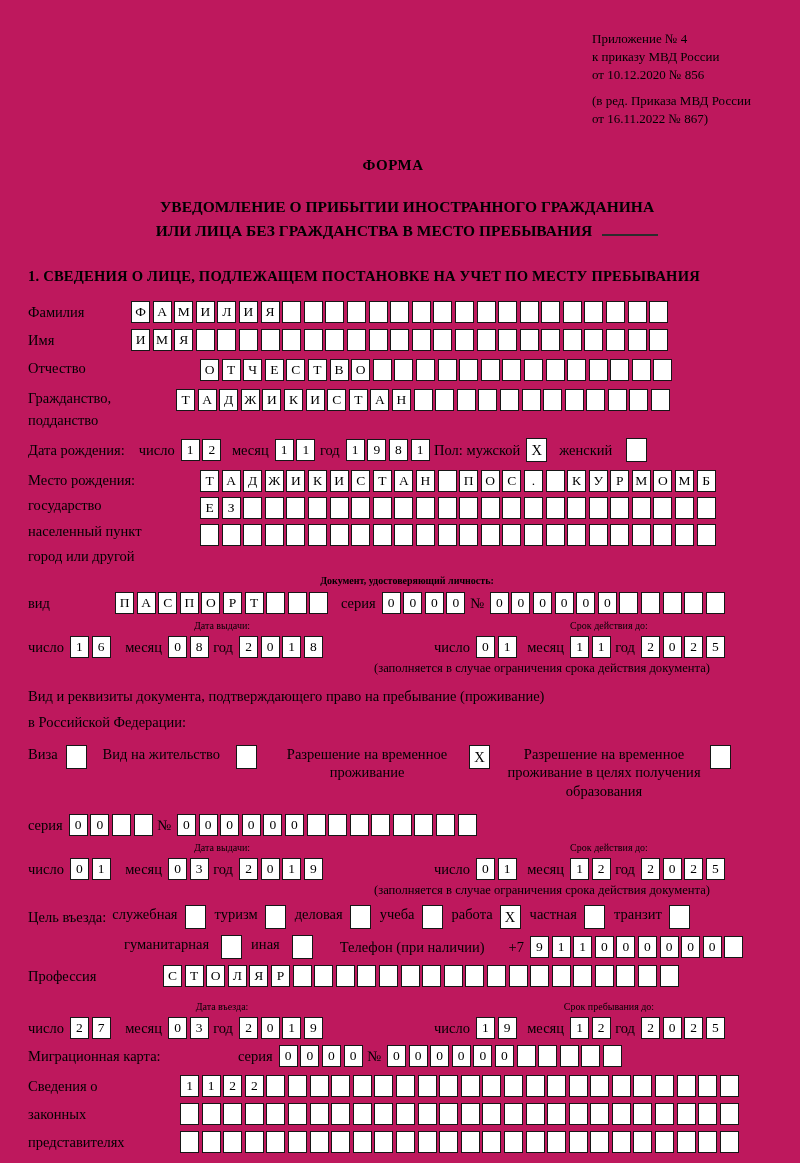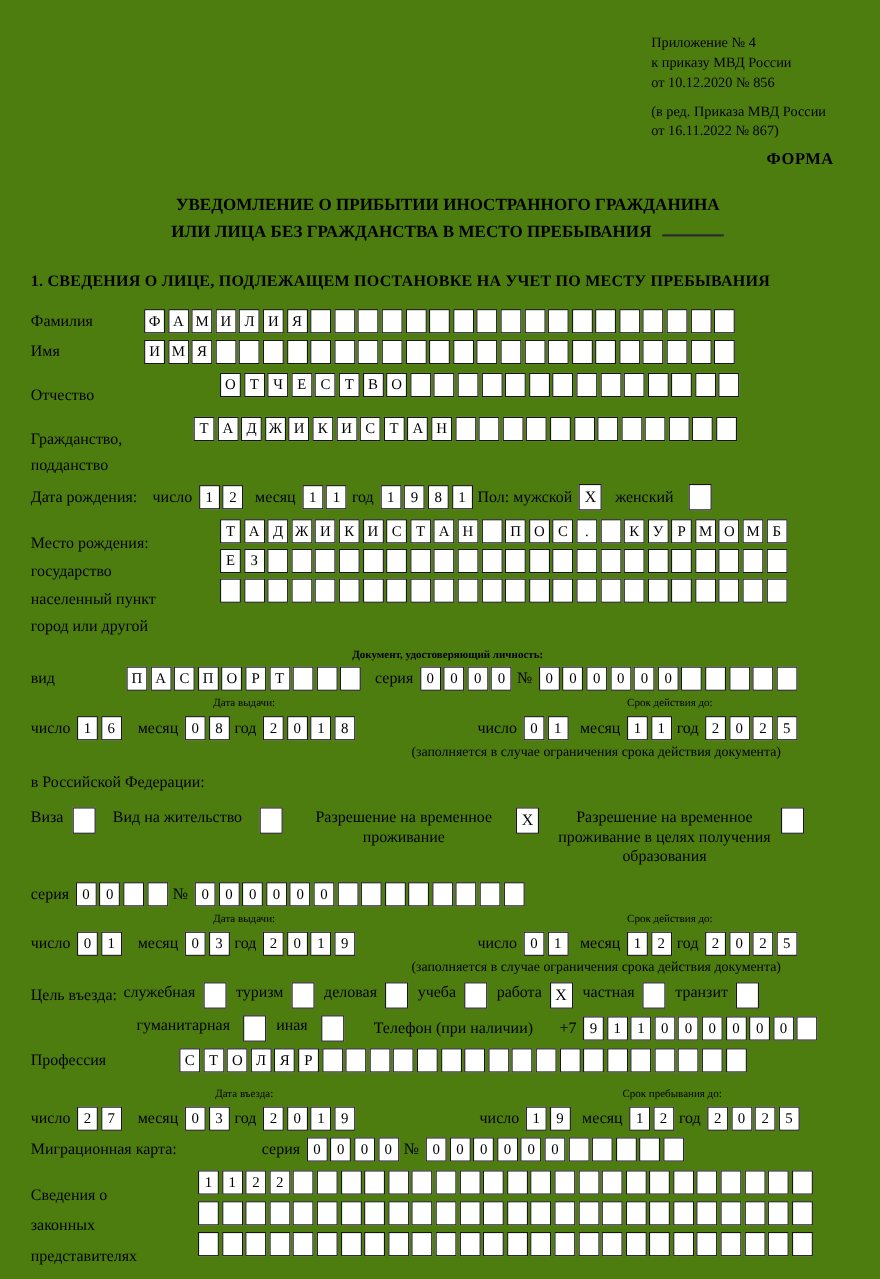--- a/index.html
+++ b/index.html
@@ -1,43 +1,43 @@
 <!DOCTYPE html>
 <html><head>
 <meta charset="utf-8">
 <style>
   html,body{margin:0;padding:0;background:#fff;}
   .page{
     width:800px;height:1163px;box-sizing:border-box;
     padding:30px 14px 10px 28px;
-    background:#4d7c0f;color:#000;
+    background:#be185d;color:#000;
     font-family:"Liberation Serif", serif;
     font-size:14.5px;line-height:1.25;
     overflow:hidden;position:relative;
   }
   .hdr{margin-left:564px;font-size:13px;line-height:1.4;}
   .hdr .gap{margin-top:7px;}
-  .forma{text-align:right;padding-right:28px;font-weight:bold;font-size:15px;margin-top:8px;letter-spacing:.5px;}
+  .forma{text-align:center;padding-right:28px;font-weight:bold;font-size:15px;margin-top:28px;letter-spacing:.5px;}
   .title{text-align:center;font-weight:bold;font-size:15.5px;margin-top:20px;line-height:1.55;}
   .blank{display:inline-block;width:56px;height:3px;border-bottom:2.2px solid #2c2c2c;vertical-align:baseline;margin-left:10px;}
   .section{font-weight:bold;font-size:14.6px;margin-top:24px;margin-bottom:16px;letter-spacing:.2px;}
   .frow{display:flex;align-items:center;margin-bottom:6px;}
   .lbl{flex:none;}
   .w103{width:103px;} .w172{width:172px;} .w148{width:148px;} .w87{width:87px;} .w135{width:135px;}
   .ml2{margin-left:2px;}
   .boxes{display:flex;flex:none;}
   .box{
     flex:none;width:17px;height:20px;border:1.7px solid #161616;margin-right:2.6px;
     text-align:center;font-size:13.5px;line-height:20px;background:#fff;
   }
   .cbox{
     flex:none;display:inline-block;width:19px;height:22px;border:1.7px solid #161616;
     text-align:center;font-size:14.5px;line-height:22px;vertical-align:middle;background:#fff;
   }
-  .lblcol{flex:none;line-height:1.85;margin-top:12px;}
+  .lblcol{flex:none;line-height:1.85;}
   .stack .boxes{margin-bottom:5px;}
   .center-title{text-align:center;font-size:10px;margin-bottom:4px;}
   .dates{display:flex;margin-bottom:6px;align-items:flex-start;gap:18px;}
   .dgroup-l{flex:none;width:388px;}
   .dgroup-r{flex:none;width:350px;}
   .drow{display:flex;align-items:center;}
   .dnote{font-size:12.6px;margin-top:3px;white-space:nowrap;margin-left:-60px;}
   .dlbl{margin-right:6px;}
   .gap12{width:12px;flex:none;} .gap8{width:8px;flex:none;} .gap18{width:18px;flex:none;}
   .permits{display:flex;align-items:flex-start;margin:10px 0 14px 0;}
@@ -399,20 +399,21 @@
             <span class="box">0</span>
             <span class="box">2</span>
             <span class="box">5</span>
           </span>
       </div>
       <div class="dnote">(заполняется в случае ограничения срока действия документа)</div>
     </div>
   </div>
 
   <div style="margin-top:6px;line-height:1.8;">
+    <div>Вид и реквизиты документа, подтверждающего право на пребывание (проживание)</div>
     <div>в Российской Федерации:</div>
   </div>
 
   <div class="permits">
     <div class="pitem">
       <span class="ptext">Виза</span>
       <span class="cbox"></span>
     </div>
     <div class="pitem">
       <span class="ptext">Вид на жительство</span>
@@ -588,21 +589,21 @@
         <span class="box"></span>
         <span class="box"></span>
         <span class="box"></span>
         <span class="box"></span>
         <span class="box"></span>
         <span class="box"></span>
         <span class="box"></span>
       </div>
   </div>
 
-  <div class="dates" style="margin-top:14px;justify-content:space-between;">
+  <div class="dates" style="margin-top:14px;">
     <div class="dgroup-l">
       <div class="center-title">Дата въезда:</div>
       <div class="drow">
         <span class="dlbl">число</span>
         <span class="boxes">
             <span class="box">2</span>
             <span class="box">7</span>
           </span>
         <span class="gap12"></span>
         <span class="dlbl">месяц</span>

